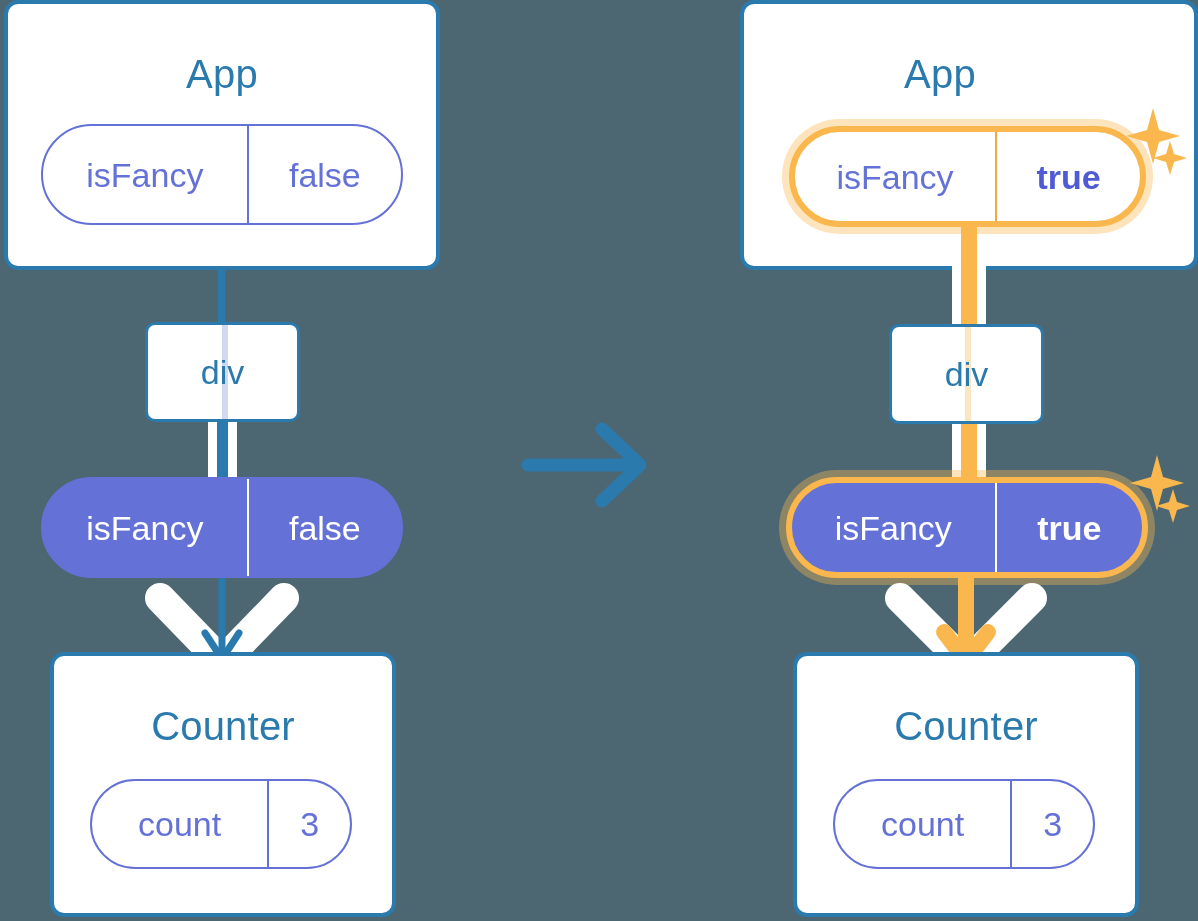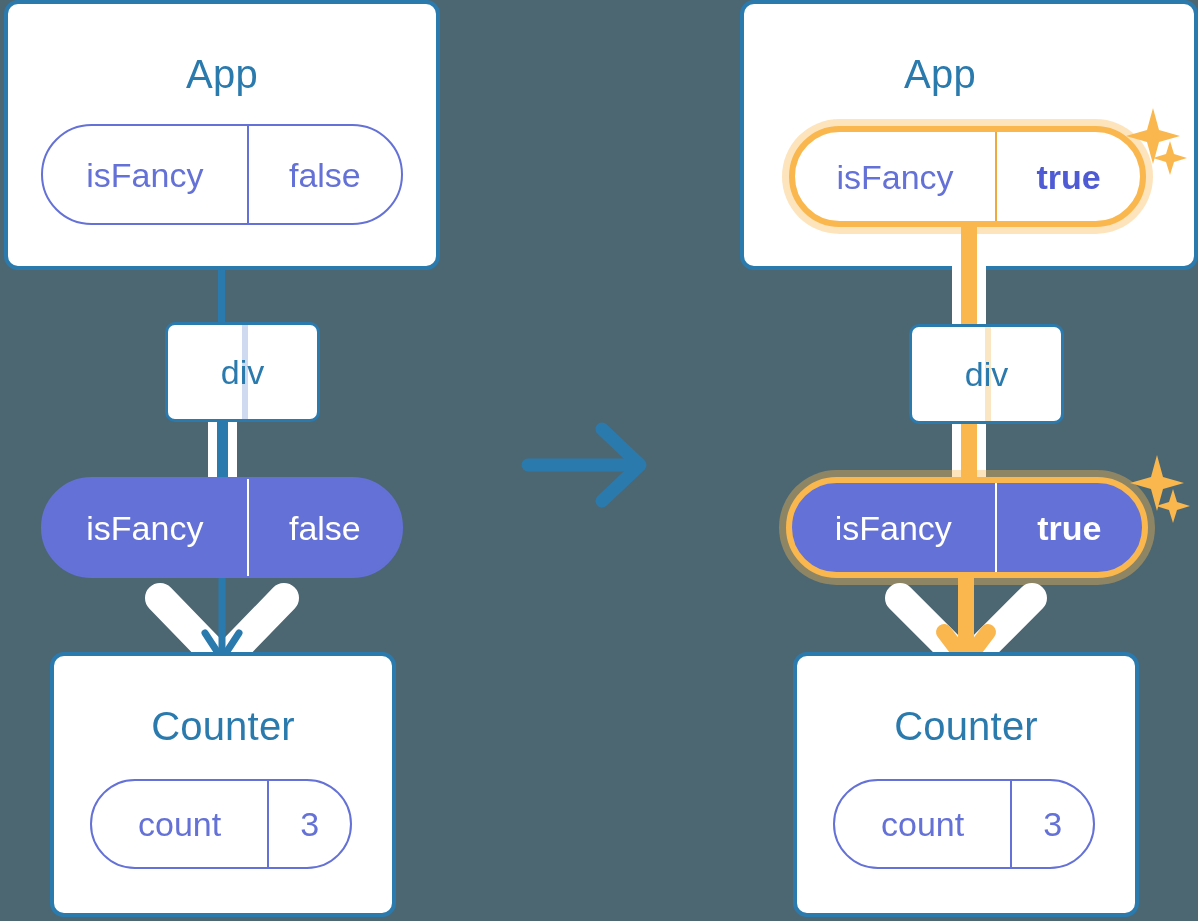--- a/index.html
+++ b/index.html
@@ -98,21 +98,20 @@
     box-sizing: border-box;
     background: #ffffff;
     border: 3px solid #2b7aae;
     border-radius: 10px;
     display: flex;
     align-items: center;
     justify-content: center;
     color: #2b7aae;
     font-size: 34px;
     line-height: 1;
-    margin-left: 20px;
   }
   .divbox .label { position: relative; z-index: 3; }
   .divbox .inner-line {
     position: absolute;
     top: 0; bottom: 0;
     width: 6px;
     z-index: 1;
   }
 
   

